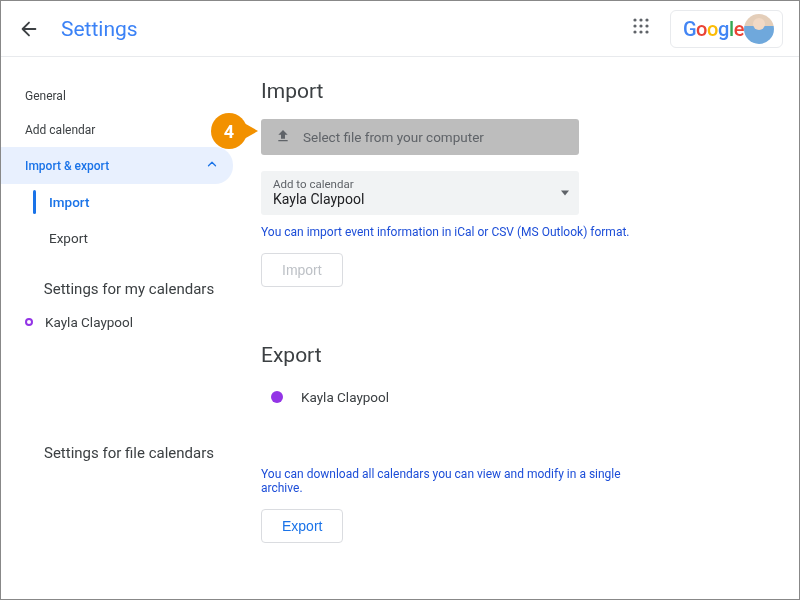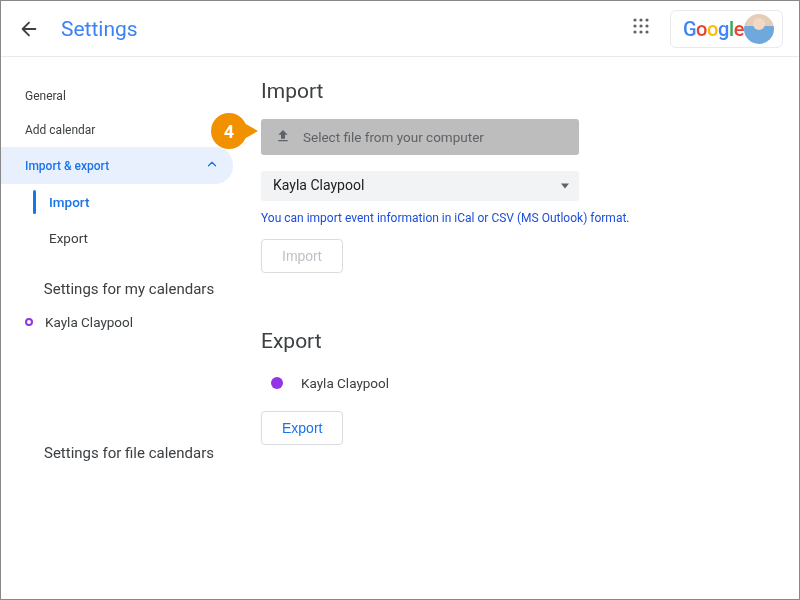--- a/index.html
+++ b/index.html
@@ -258,34 +258,36 @@
     <div class="file-btn">
       <span class="upl-icon">
         <svg width="16" height="16" viewBox="0 0 24 24">
             <path fill="#5f6368" d="M9 16h6v-6h4l-7-7-7 7h4v6zm-4 2h14v2H5v-2z"></path>
           </svg>
       </span>
       <span>Select file from your computer</span>
     </div>
 
     <div class="cal-select">
+      <div class="lbl">Add to calendar</div>
       <div class="val">Kayla Claypool</div>
       <div class="dd"></div>
     </div>
 
     <div class="hint">You can import event information in iCal or CSV (MS Outlook) format.</div>
 
     <button class="btn disabled">Import</button>
 
     <div class="export-sec">
       <div class="section-title">Export</div>
       <div class="cal-line">
         <span class="cal-bullet"></span>
         <span>Kayla Claypool</span>
       </div>
+      <div class="hint" style="margin-top:56px">You can download all calendars you can view and modify in a single archive.</div>
       <button class="btn primary">Export</button>
     </div>
   </div>
 </div>
 
 <div class="callout">
   <span>4</span>
 </div>
 
 </body></html>

